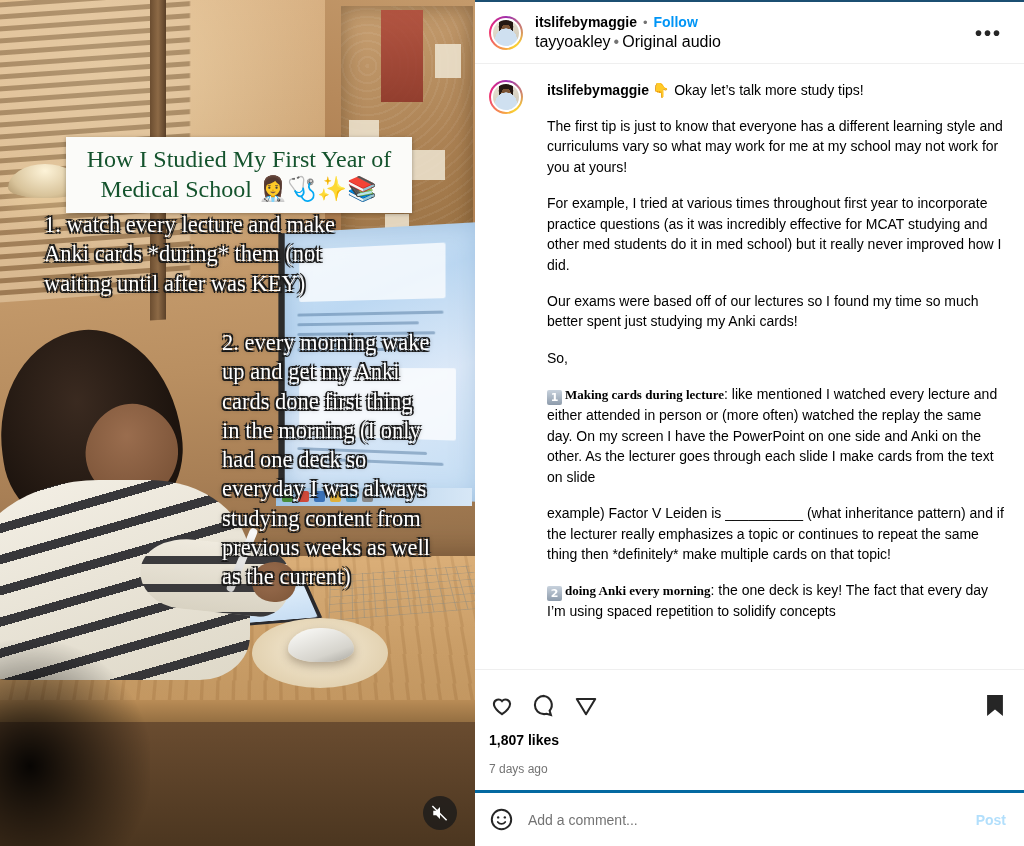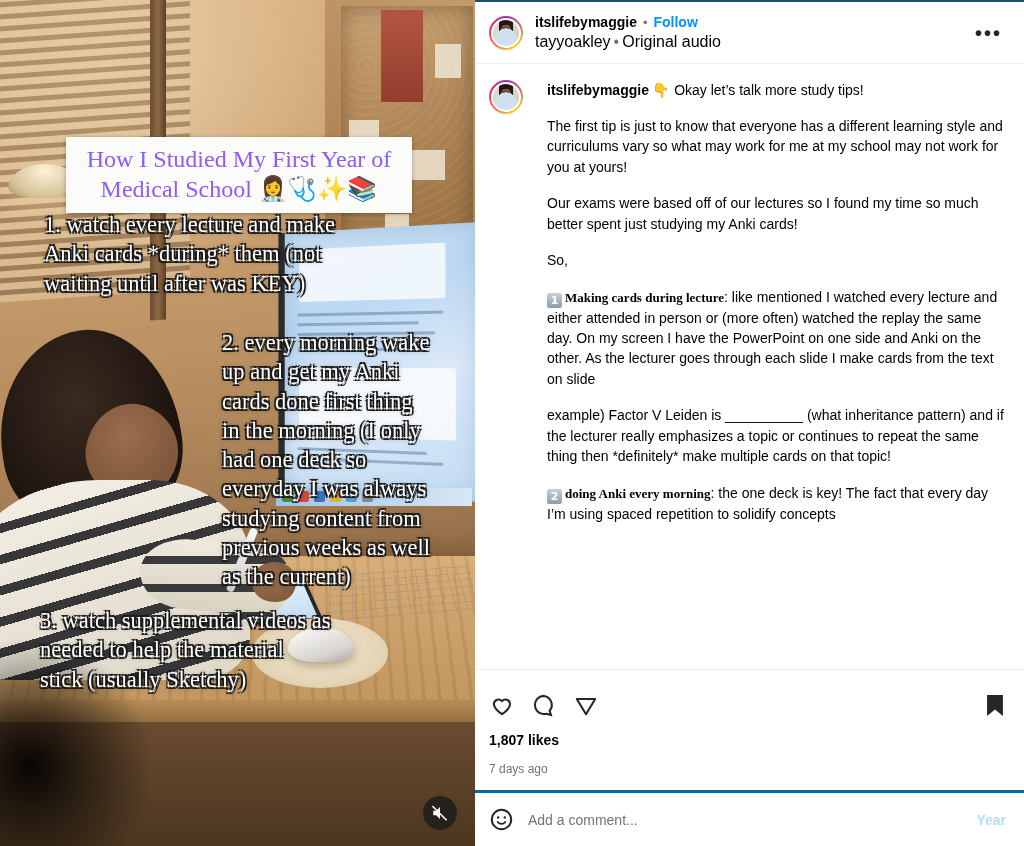--- a/index.html
+++ b/index.html
@@ -186,21 +186,21 @@
     background: linear-gradient(180deg,#fafafa,#cfcfcf);
     border-radius:4px; transform: rotate(22deg);
   }
 
   
   .vid-title {
     position: absolute; left: 66px; top: 137px; width: 346px;
     background: #fbfbf9;
     padding: 7px 10px 9px;
     font-family: "Liberation Serif", serif;
-    font-size: 24px; line-height: 1.26; color: #8b5cf6; text-align: center;
+    font-size: 24px; line-height: 1.26; color: #14532d; text-align: center;
     box-shadow: 0 1px 4px rgba(0,0,0,.3);
   }
   .vid-text {
     position: absolute;
     font-family: "Liberation Serif", serif;
     color: #fff; font-size: 22.5px; line-height: 1.30;
     text-shadow:
       -1.6px -1.6px 0 #1a1a1a, 1.6px -1.6px 0 #1a1a1a,
       -1.6px  1.6px 0 #1a1a1a, 1.6px  1.6px 0 #1a1a1a,
        0 0 5px rgba(0,0,0,.7);
@@ -400,23 +400,20 @@
 waiting until after was KEY)</div>
     <div class="vid-text" id="vid-tip-2">2. every morning wake
 up and get my Anki
 cards done first thing
 in the morning (I only
 had one deck so
 everyday I was always
 studying content from
 previous weeks as well
 as the current)</div>
-    <div class="vid-text" id="vid-tip-3">3. watch supplemental videos as
-needed to help the material
-stick (usually Sketchy)</div>
 
     <div class="mute-btn">
       <svg viewBox="0 0 24 24" aria-hidden="true">
         <path d="M3 9v6h4l5 5V4L7 9H3z"></path>
         <path d="M2.5 2l19 19-1.4 1.4-19-19z"></path>
       </svg>
     </div>
   </div>
 
   <div id="post-pane">
@@ -442,20 +439,21 @@
       <div class="caption-block">
         <div class="avatar-ring sm">
           <div class="avatar-inner"></div>
         </div>
         <div class="caption-text">
           <p>
             <span class="cap-user">itslifebymaggie</span>
             <span>👇 Okay let’s talk more study tips!</span>
           </p>
           <p>The first tip is just to know that everyone has a different learning style and curriculums vary so what may work for me at my school may not work for you at yours!</p>
+          <p>For example, I tried at various times throughout first year to incorporate practice questions (as it was incredibly effective for MCAT studying and other med students do it in med school) but it really never improved how I did.</p>
           <p>Our exams were based off of our lectures so I found my time so much better spent just studying my Anki cards!</p>
           <p>So,</p>
           <p>
             <span class="emoji-num">1</span><span class="bold-serif">Making cards during lecture</span><span>: like mentioned I watched every lecture and either attended in person or (more often) watched the replay the same day. On my screen I have the PowerPoint on one side and Anki on the other. As the lecturer goes through each slide I make cards from the text on slide</span>
           </p>
           <p>example) Factor V Leiden is __________ (what inheritance pattern) and if the lecturer really emphasizes a topic or continues to repeat the same thing then *definitely* make multiple cards on that topic!</p>
           <p>
             <span class="emoji-num">2</span><span class="bold-serif">doing Anki every morning</span><span>: the one deck is key! The fact that every day I’m using spaced repetition to solidify concepts</span>
           </p>
         </div>
@@ -492,17 +490,17 @@
     <div class="comment-bar">
       <button class="emoji-btn" aria-label="Emoji">
         <svg viewBox="0 0 24 24">
           <circle cx="12" cy="12" r="9.3" fill="none" stroke="#262626" stroke-width="1.9"></circle>
           <circle cx="8.8" cy="10" r="1.15" fill="#262626"></circle>
           <circle cx="15.2" cy="10" r="1.15" fill="#262626"></circle>
           <path d="M8.4 14.3c.9 1.3 2.2 2 3.6 2s2.7-.7 3.6-2" fill="none" stroke="#262626" stroke-width="1.7" stroke-linecap="round"></path>
         </svg>
       </button>
       <input class="comment-input" type="text" placeholder="Add a comment..." style="">
-      <button class="post-btn">Year</button>
+      <button class="post-btn">Post</button>
     </div>
 
   </div>
 </div>
 
 </body></html>

